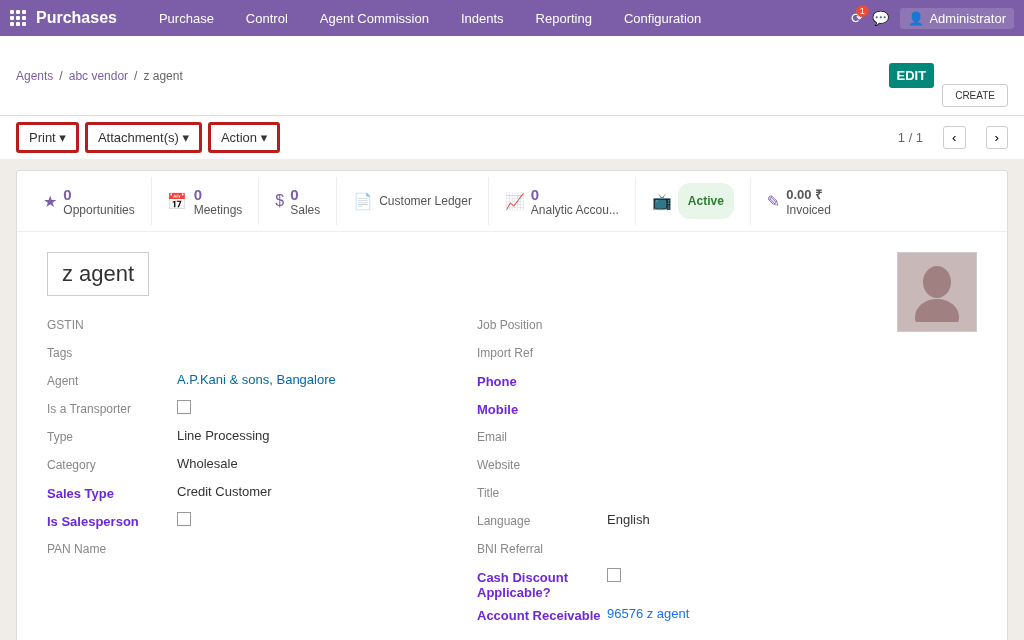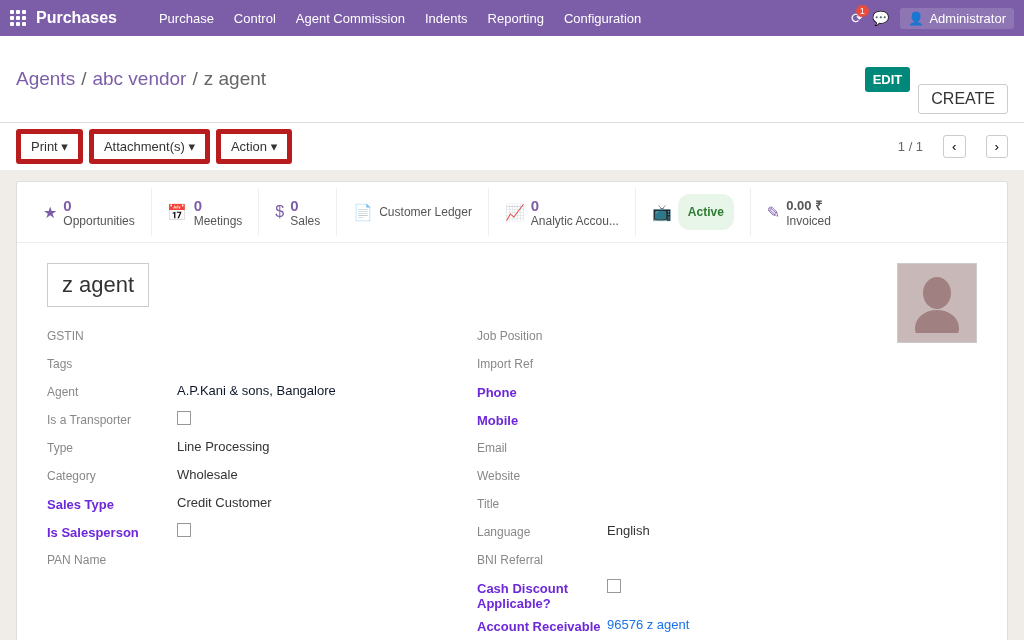--- a/index.html
+++ b/index.html
@@ -18,21 +18,21 @@
       margin-right: 10px;
       cursor: pointer;
     }
     .topbar-title {
       font-size: 16px;
       font-weight: bold;
       margin-right: 32px;
     }
     .topbar-menu {
       display: flex;
-      gap: 0;
+      gap: 12px;
       flex: 1;
     }
     .topbar-menu a {
       color: white;
       text-decoration: none;
       padding: 6px 10px;
       font-size: 13px;
       border-radius: 3px;
     }
     .topbar-right {
@@ -72,21 +72,21 @@
       padding: 8px 16px;
       display: flex;
       align-items: center;
       justify-content: space-between;
       border-bottom: 1px solid #ddd;
     }
     .breadcrumb {
       display: flex;
       align-items: center;
       gap: 6px;
-      font-size: 19px;
+      font-size: 12px;
     }
     .breadcrumb a { color: #7b5ea7; text-decoration: none; }
     .breadcrumb span { color: #666; }
     .breadcrumb-actions {
       display: flex;
       align-items: center;
       gap: 8px;
     }
     .btn-edit {
       background: #00897b;
@@ -99,27 +99,27 @@
       font-weight: bold;
       margin-left: 9px;
     }
     .btn-create {
       background: white;
       color: #333;
       border: 1px solid #ccc;
       padding: 5px 12px;
       border-radius: 3px;
       cursor: pointer;
-      font-size: 16px;
+      font-size: 10px;
       margin-top: 40px;
     }
     .btn-action {
       background: white;
       color: #333;
-      border: 5px solid #b91c1c;
+      border: 3px solid #b91c1c;
       padding: 5px 10px;
       border-radius: 3px;
       cursor: pointer;
       font-size: 13px;
     }
 
     
     .action-bar {
       background: white;
       padding: 6px 16px;
@@ -229,21 +229,21 @@
     }
     .form-label.bold {
       color: #6d28d9;
       font-weight: bold;
       font-size: 13px;
     }
     .form-value {
       color: #333;
       font-size: 13px;
     }
-    .form-value.link { color: #0f172a; cursor: pointer; }
+    .form-value.link { color: #0369a1; cursor: pointer; }
     .form-value.link-blue { color: #1a73e8; cursor: pointer; }
     .form-checkbox {
       width: 14px;
       height: 14px;
       border: 1px solid #999;
       display: inline-block;
       background: white;
     }
 
     

